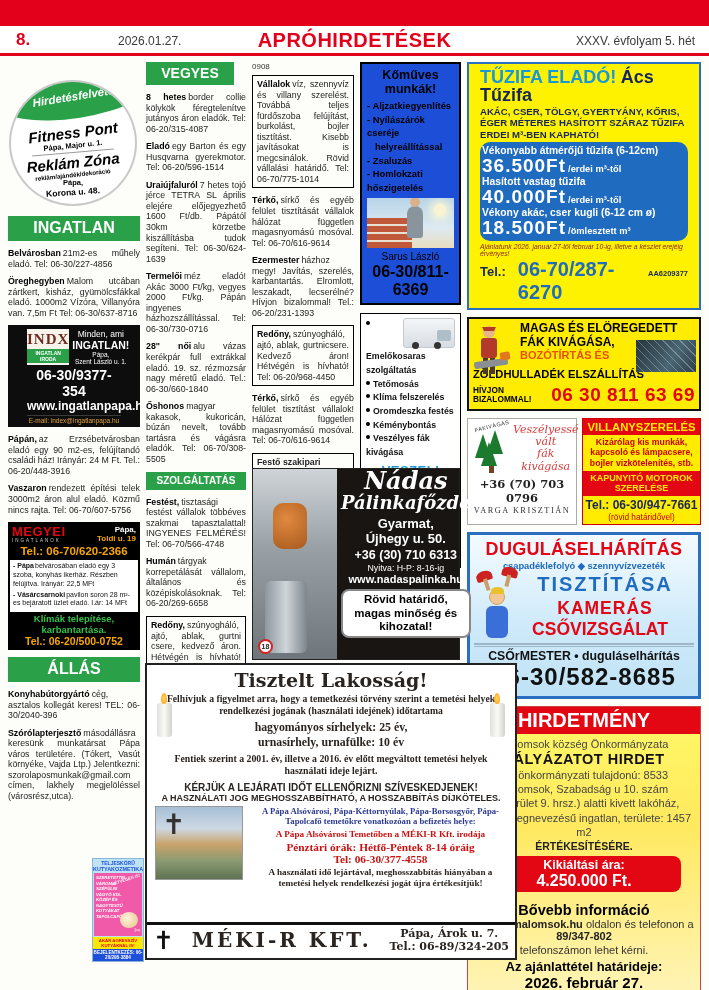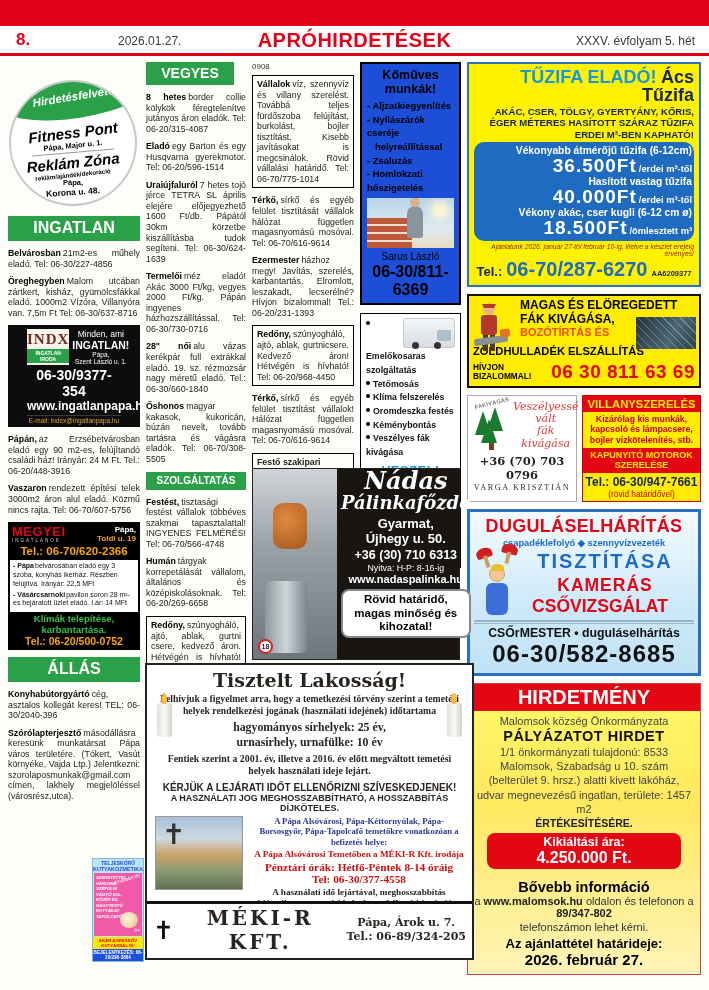--- a/index.html
+++ b/index.html
@@ -139,31 +139,31 @@
 .n-name2 { font-family:"DejaVu Serif", serif; font-style:italic; font-weight:bold; font-size:18px; line-height:1.1; }
 .n-addr1 { font-weight:bold; font-size:13px; margin-top:3px; }
 .n-addr2 { font-weight:bold; font-size:13px; }
 .n-phone { font-weight:bold; font-size:12.5px; margin-top:2px; }
 .n-open { font-size:8.8px; margin-top:1px; }
 .n-web { font-weight:bold; font-size:11px; }
 .n-promo { background:#fff; color:#000; font-weight:bold; font-size:11.5px; border-radius:8px;
   border:2px solid #888; padding:2px 3px; margin-top:4px; line-height:1.2; }
 
 
-.tuz { border:2px solid #2a6fc0; background:#fff200; padding:4px 5px; margin-bottom:7px; text-align:right; }
+.tuz { border:2px solid #2a6fc0; background:#fff200; padding:4px 11px; margin-bottom:7px; text-align:left; }
 .tuz-t { line-height:1; }
 .tuz-t1 { color:#1899d6; font-weight:bold; font-size:18px; }
 .tuz-t2 { color:#16265c; font-weight:bold; font-size:18px; }
 .tuz-sub { color:#16265c; font-weight:bold; font-size:9.6px; line-height:1.18; margin:2px 0; }
 .tuz-panel { background:#1e6bbf; border-radius:10px; padding:3px 2px; color:#fff; margin:2px 0; }
 .tz-lbl { font-weight:bold; font-size:10.3px; }
 .tz-price { font-weight:bold; font-size:19px; letter-spacing:1px; line-height:1.05; }
 .tz-unit { font-size:9.3px; letter-spacing:0; margin-left:2px; }
 .tuz-note { font-size:6.8px; font-style:italic; color:#8a1f1f; margin:2px 0 1px; }
-.tuz-tel { display:flex; align-items:baseline; justify-content:center; gap:4px; }
+.tuz-tel { display:flex; align-items:baseline; justify-content:center; gap:12px; }
 .tz-tlbl { color:#16265c; font-weight:bold; font-size:13px; }
 .tz-num { color:#1e6bbf; font-weight:bold; font-size:20px; }
 .tz-code { color:#16265c; font-weight:bold; font-size:7.5px; }
 
 
 .mag { background:#ffec00; border:2px solid #111; padding:3px 4px 4px; margin-bottom:7px; position:relative; height:94px; }
 .mag-man { position:absolute; left:3px; top:5px; }
 .mag-photo { position:absolute; right:3px; top:21px; width:60px; height:32px;
   background:linear-gradient(120deg,#25343c,#4a6573 60%,#2e4049); }
 .mag-photo::before { content:""; position:absolute; inset:0;
@@ -235,21 +235,21 @@
 .hp-l { font-weight:bold; font-size:12.5px; }
 .hp-v { font-weight:bold; font-size:16px; }
 .hir-it { font-weight:bold; font-size:14.5px; margin-top:10px; }
 .hir-i1 { font-size:11px; color:#333; }
 .hir-i1 b { color:#222; }
 .hir-i2 { font-size:11px; color:#333; margin:2px 0 3px; }
 .hir-dl { font-weight:bold; font-size:13px; margin-top:3px; }
 .hir-dd { font-weight:bold; font-size:15px; }
 
 
-.lak { position:absolute; left:145px; top:663px; width:329px; height:297px; background:#fff;
+.lak { position:absolute; left:145px; top:663px; width:372px; height:297px; background:#fff;
   border:2px solid #222; padding:4px 8px 0; text-align:center; font-family:"Liberation Serif", serif; color:#2a2420; }
 .lak-title { font-weight:bold; font-size:19px; font-family:"DejaVu Serif", serif; }
 .lak-p1 { font-weight:bold; font-size:9.7px; line-height:1.25; margin-top:2px; }
 .lak-h1, .lak-h2 { font-weight:bold; font-size:11.8px; }
 .lak-h1 { margin-top:3px; }
 .lak-p2 { font-weight:bold; font-size:9.8px; margin-top:3px; line-height:1.25; }
 .lak-w1 { font-weight:bold; font-size:10px; margin-top:4px; font-family:"Liberation Sans", sans-serif; }
 .lak-w2 { font-weight:bold; font-size:9px; font-family:"Liberation Sans", sans-serif; margin-bottom:3px; }
 .lak-mid { display:flex; gap:11px; margin-top:2px; }
 .lak-photo { width:88px; height:74px; flex:none; position:relative; border:1px solid #999;

